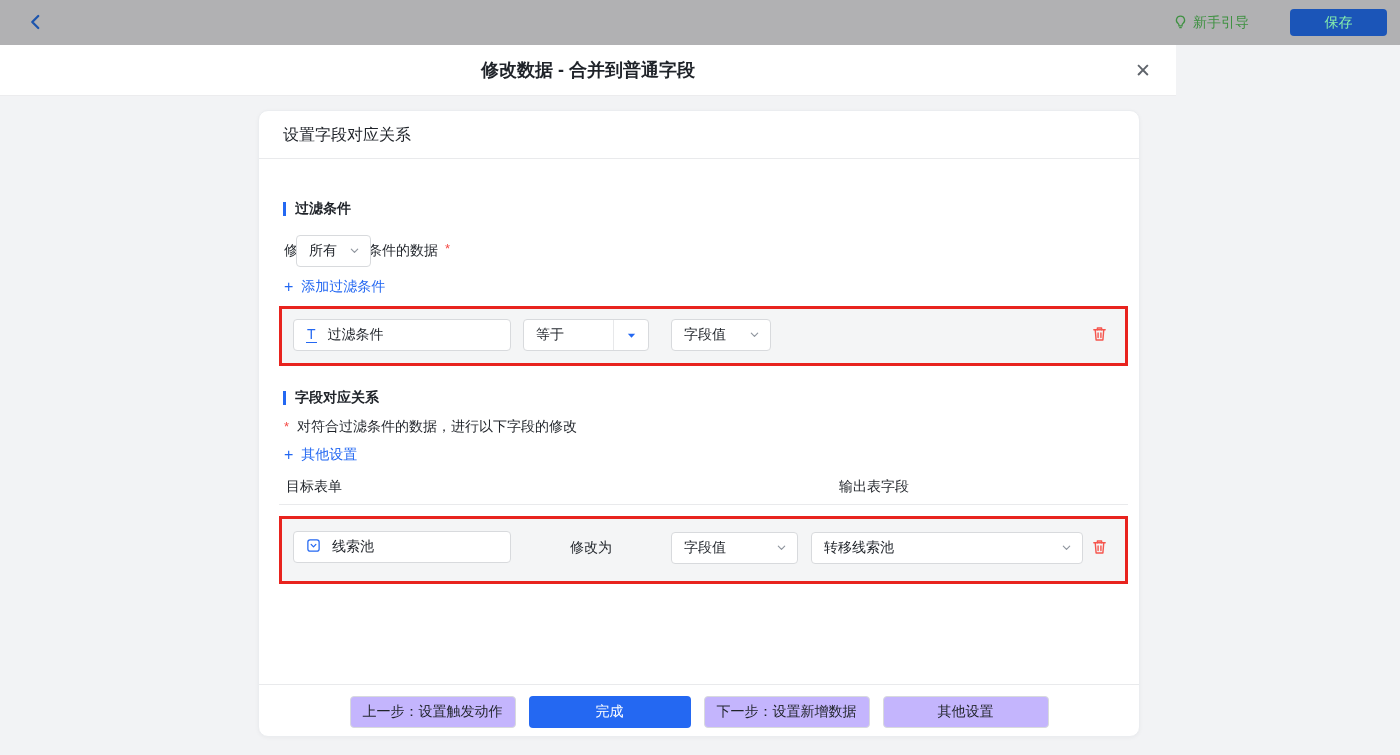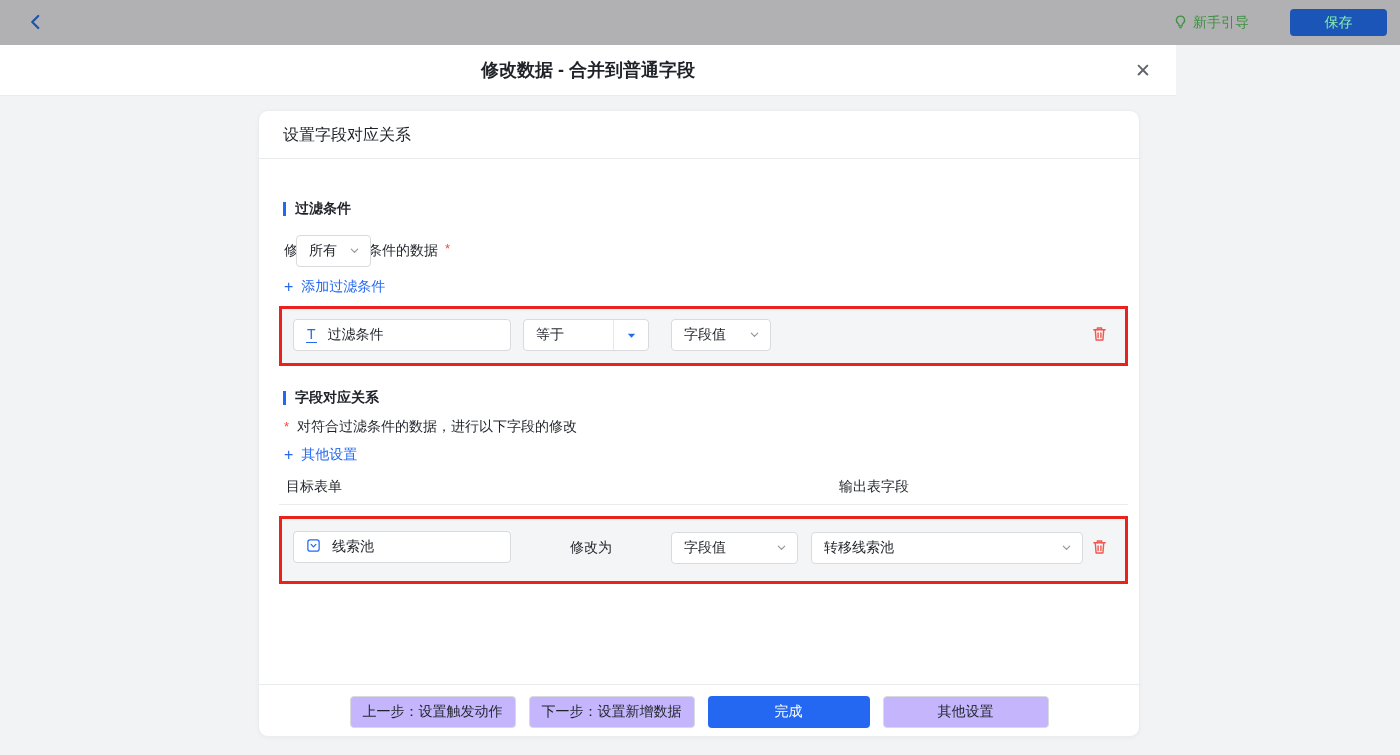--- a/index.html
+++ b/index.html
@@ -224,20 +224,20 @@
                 <path d="M6 6l1.2 14.5h9.6L18 6"></path>
                 <path d="M10 10.5v6.5M14 10.5v6.5"></path>
               </svg>
           </span>
         </button>
       </div>
 
       <div class="card-divider"></div>
       <div class="footer">
         <button class="btn btn-outline">上一步：设置触发动作</button>
+        <button class="btn btn-primary">完成</button>
         <button class="btn btn-outline">下一步：设置新增数据</button>
-        <button class="btn btn-primary">完成</button>
         <button class="btn btn-outline">其他设置</button>
       </div>
 
     </div>
   </div>
 </div>
 
 </body></html>

